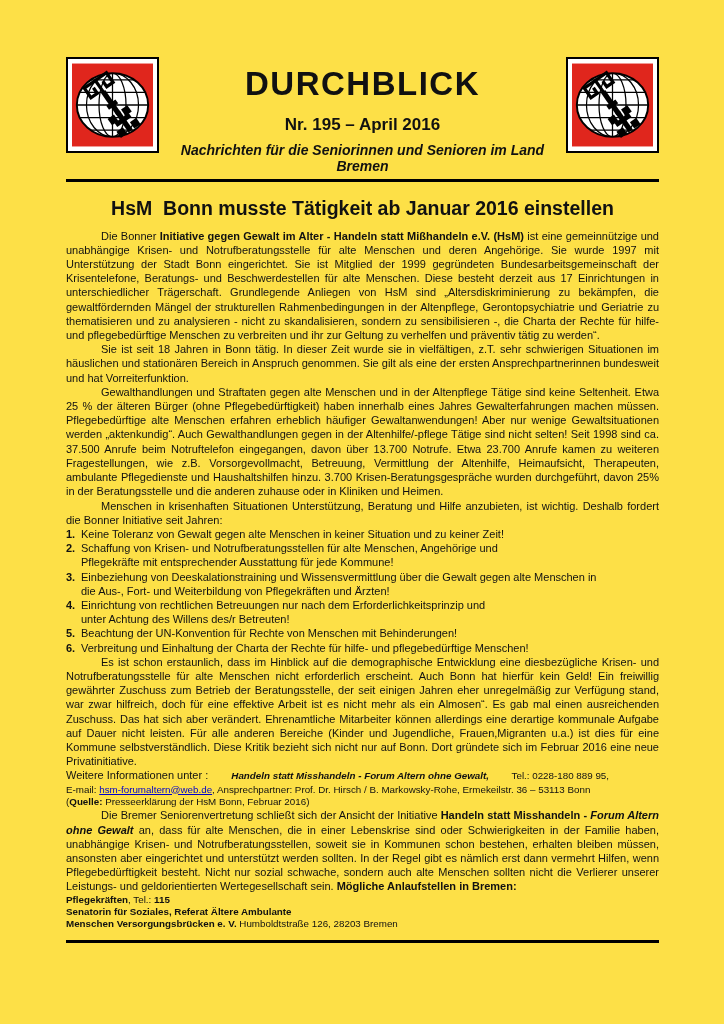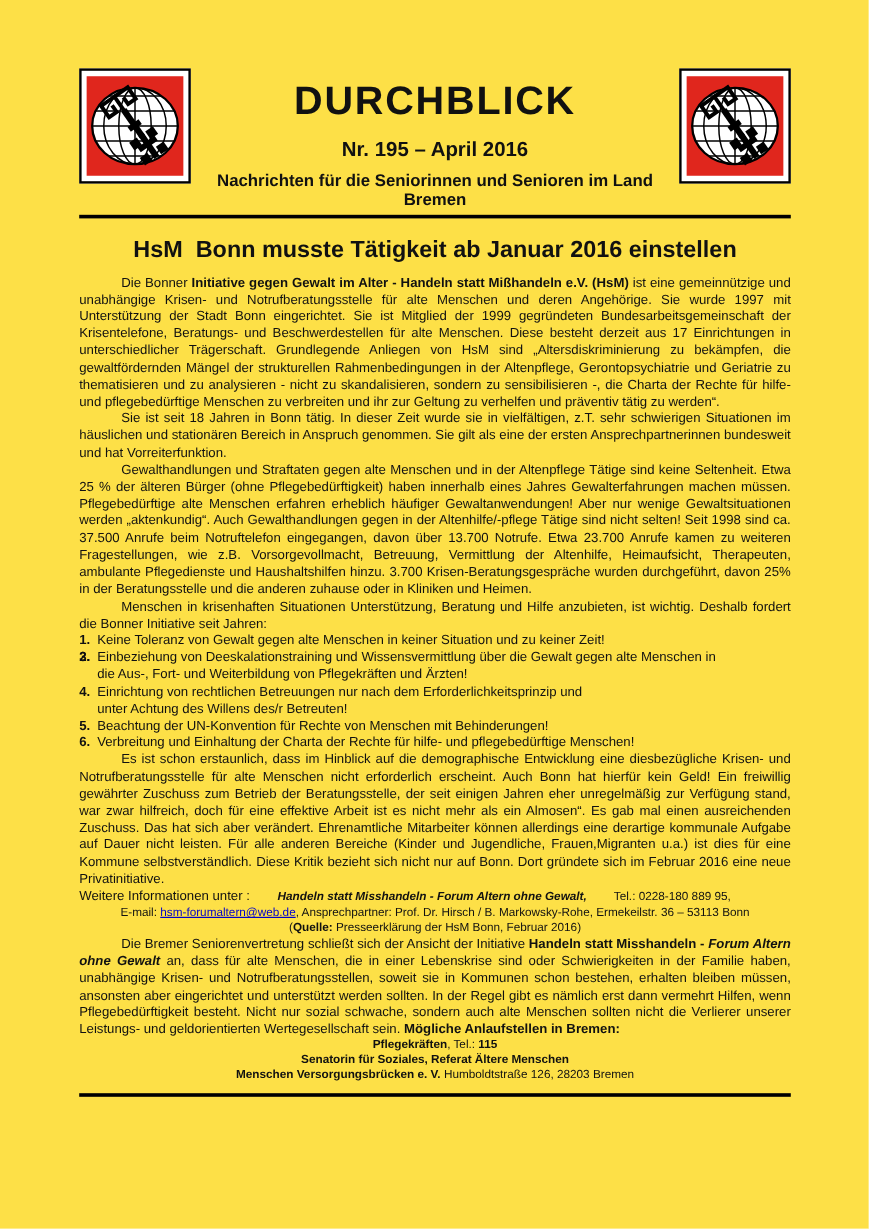--- a/index.html
+++ b/index.html
@@ -16,33 +16,33 @@
     width:93px;height:96px;box-sizing:border-box;flex:0 0 auto;
     border:2px solid #000;background:#fff;padding:4px;
   }
   .logo-box svg{width:100%;height:100%;display:block;}
   .masthead-center{flex:1 1 auto;text-align:center;min-width:0;}
   .nl-title{
     margin:10px 0 0;font-size:33px;font-weight:bold;letter-spacing:1.5px;
     line-height:1.05;white-space:pre-wrap;
   }
   .nl-issue{margin-top:13px;font-size:17px;font-weight:bold;white-space:pre-wrap;}
-  .nl-subtitle{margin-top:7px;font-size:14px;font-weight:bold;white-space:pre-wrap;}
+  .nl-subtitle{margin-top:7px;font-size:14px;font-weight:bold;font-style:italic;white-space:pre-wrap;}
   .rule{height:3px;background:#000;margin-top:5px;}
   .rule.bottom{margin-top:9px;}
   
   .headline{
     margin:15px 0 9px;font-size:19.5px;font-weight:bold;text-align:center;
     white-space:pre-wrap;
   }
   .para{font-size:11px;line-height:14.2px;text-align:justify;text-indent:35px;margin:0;}
   .num-item{font-size:11px;line-height:14.2px;position:relative;padding-left:15px;margin:0;}
   .num-item .num{position:absolute;left:0;font-weight:bold;}
   .line{font-size:11px;line-height:14.2px;margin:0;}
-  .line.small{font-size:9.8px;line-height:12.4px;text-align:center;}
+  .line.small{font-size:9.8px;line-height:12.4px;}
   .b{font-weight:bold;}
   .i{font-style:italic;}
   .sm{font-size:9.8px;margin-left:20px;}
   .email-link{color:#0000cc;text-decoration:underline;cursor:pointer;}
 </style>
 </head>
 <body>
 
 <div class="page">
 
@@ -126,29 +126,29 @@
   <div class="rule"></div>
 
   <h2 class="headline">HsM  Bonn musste Tätigkeit ab Januar 2016 einstellen</h2>
 
   <div id="article-body">
       <div class="para"><span>Die Bonner </span><span class="b">Initiative gegen Gewalt im Alter - Handeln statt Mißhandeln e.V. (HsM)</span><span> ist eine gemeinnützige und unabhängige Krisen- und Notrufberatungsstelle für alte Menschen und deren Angehörige. Sie wurde 1997 mit Unterstützung der Stadt Bonn eingerichtet. Sie ist Mitglied der 1999 gegründeten Bundesarbeitsgemeinschaft der Krisentelefone, Beratungs- und Beschwerdestellen für alte Menschen. Diese besteht derzeit aus 17 Einrichtungen in unterschiedlicher Trägerschaft. Grundlegende Anliegen von HsM sind „Altersdiskriminierung zu bekämpfen, die gewaltfördernden Mängel der strukturellen Rahmenbedingungen in der Altenpflege, Gerontopsychiatrie und Geriatrie zu thematisieren und zu analysieren - nicht zu skandalisieren, sondern zu sensibilisieren -, die Charta der Rechte für hilfe- und pflegebedürftige Menschen zu verbreiten und ihr zur Geltung zu verhelfen und präventiv tätig zu werden“.</span></div>
       <div class="para"><span>Sie ist seit 18 Jahren in Bonn tätig. In dieser Zeit wurde sie in vielfältigen, z.T. sehr schwierigen Situationen im häuslichen und stationären Bereich in Anspruch genommen. Sie gilt als eine der ersten Ansprechpartnerinnen bundesweit und hat Vorreiterfunktion.</span></div>
       <div class="para"><span>Gewalthandlungen und Straftaten gegen alte Menschen und in der Altenpflege Tätige sind keine Seltenheit. Etwa 25 % der älteren Bürger (ohne Pflegebedürftigkeit) haben innerhalb eines Jahres Gewalterfahrungen machen müssen. Pflegebedürftige alte Menschen erfahren erheblich häufiger Gewaltanwendungen! Aber nur wenige Gewaltsituationen werden „aktenkundig“. Auch Gewalthandlungen gegen in der Altenhilfe/-pflege Tätige sind nicht selten! Seit 1998 sind ca. 37.500 Anrufe beim Notruftelefon eingegangen, davon über 13.700 Notrufe. Etwa 23.700 Anrufe kamen zu weiteren Fragestellungen, wie z.B. Vorsorgevollmacht, Betreuung, Vermittlung der Altenhilfe, Heimaufsicht, Therapeuten, ambulante Pflegedienste und Haushaltshilfen hinzu. 3.700 Krisen-Beratungsgespräche wurden durchgeführt, davon 25% in der Beratungsstelle und die anderen zuhause oder in Kliniken und Heimen.</span></div>
       <div class="para"><span>Menschen in krisenhaften Situationen Unterstützung, Beratung und Hilfe anzubieten, ist wichtig. Deshalb fordert die Bonner Initiative seit Jahren:</span></div>
       <div class="num-item"><span class="num">1.</span><span>Keine Toleranz von Gewalt gegen alte Menschen in keiner Situation und zu keiner Zeit!</span></div>
-      <div class="num-item"><span class="num">2.</span></div>
+      <div class="num-item"><span class="num">2.</span><span>Schaffung von Krisen- und Notrufberatungsstellen für alte Menschen, Angehörige und<br>Pflegekräfte mit entsprechender Ausstattung für jede Kommune!</span></div>
       <div class="num-item"><span class="num">3.</span><span>Einbeziehung von Deeskalationstraining und Wissensvermittlung über die Gewalt gegen alte Menschen in<br>die Aus-, Fort- und Weiterbildung von Pflegekräften und Ärzten!</span></div>
       <div class="num-item"><span class="num">4.</span><span>Einrichtung von rechtlichen Betreuungen nur nach dem Erforderlichkeitsprinzip und<br>unter Achtung des Willens des/r Betreuten!</span></div>
       <div class="num-item"><span class="num">5.</span><span>Beachtung der UN-Konvention für Rechte von Menschen mit Behinderungen!</span></div>
       <div class="num-item"><span class="num">6.</span><span>Verbreitung und Einhaltung der Charta der Rechte für hilfe- und pflegebedürftige Menschen!</span></div>
       <div class="para"><span>Es ist schon erstaunlich, dass im Hinblick auf die demographische Entwicklung eine diesbezügliche Krisen- und Notrufberatungsstelle für alte Menschen nicht erforderlich erscheint. Auch Bonn hat hierfür kein Geld! Ein freiwillig gewährter Zuschuss zum Betrieb der Beratungsstelle, der seit einigen Jahren eher unregelmäßig zur Verfügung stand, war zwar hilfreich, doch für eine effektive Arbeit ist es nicht mehr als ein Almosen“. Es gab mal einen ausreichenden Zuschuss. Das hat sich aber verändert. Ehrenamtliche Mitarbeiter können allerdings eine derartige kommunale Aufgabe auf Dauer nicht leisten. Für alle anderen Bereiche (Kinder und Jugendliche, Frauen,Migranten u.a.) ist dies für eine Kommune selbstverständlich. Diese Kritik bezieht sich nicht nur auf Bonn. Dort gründete sich im Februar 2016 eine neue Privatinitiative.</span></div>
       <div class="line"><span>Weitere Informationen unter : </span><span class="b i sm">Handeln statt Misshandeln - Forum Altern ohne Gewalt,</span><span class="sm"> Tel.: 0228-180 889 95,</span></div>
       <div class="line small"><span>E-mail: </span><a href="#" class="email-link">hsm-forumaltern@web.de</a><span>, Ansprechpartner: Prof. Dr. Hirsch / B. Markowsky-Rohe,  Ermekeilstr. 36 – 53113 Bonn</span></div>
       <div class="line small"><span>(</span><span class="b">Quelle:</span><span> Presseerklärung der HsM Bonn,  Februar 2016)</span></div>
       <div class="para"><span>Die Bremer Seniorenvertretung schließt sich der Ansicht der Initiative </span><span class="b">Handeln statt Misshandeln - </span><span class="b i">Forum Altern ohne Gewalt</span><span> an, dass für alte Menschen, die in einer Lebenskrise sind oder Schwierigkeiten in der Familie haben, unabhängige Krisen- und Notrufberatungsstellen, soweit sie in Kommunen schon bestehen, erhalten bleiben müssen, ansonsten aber eingerichtet und unterstützt werden sollten. In der Regel gibt es nämlich erst dann vermehrt Hilfen, wenn Pflegebedürftigkeit besteht. Nicht nur sozial schwache, sondern auch alte Menschen sollten nicht die Verlierer unserer Leistungs- und geldorientierten Wertegesellschaft sein. </span><span class="b">Mögliche Anlaufstellen in Bremen:</span></div>
       <div class="line small"><span class="b">Pflegekräften</span><span>, Tel.: </span><span class="b">115</span></div>
-      <div class="line small"><span class="b">Senatorin für Soziales, Referat Ältere Menschen</span></div>
+      <div class="line small"><span class="b">Senatorin für Soziales, Referat Ältere Ambulante</span></div>
       <div class="line small"><span class="b">Menschen Versorgungsbrücken e. V.</span><span>  Humboldtstraße 126, 28203 Bremen</span></div>
     </div>
 
   <div class="rule bottom"></div>
 </div>
 
 </body></html>

